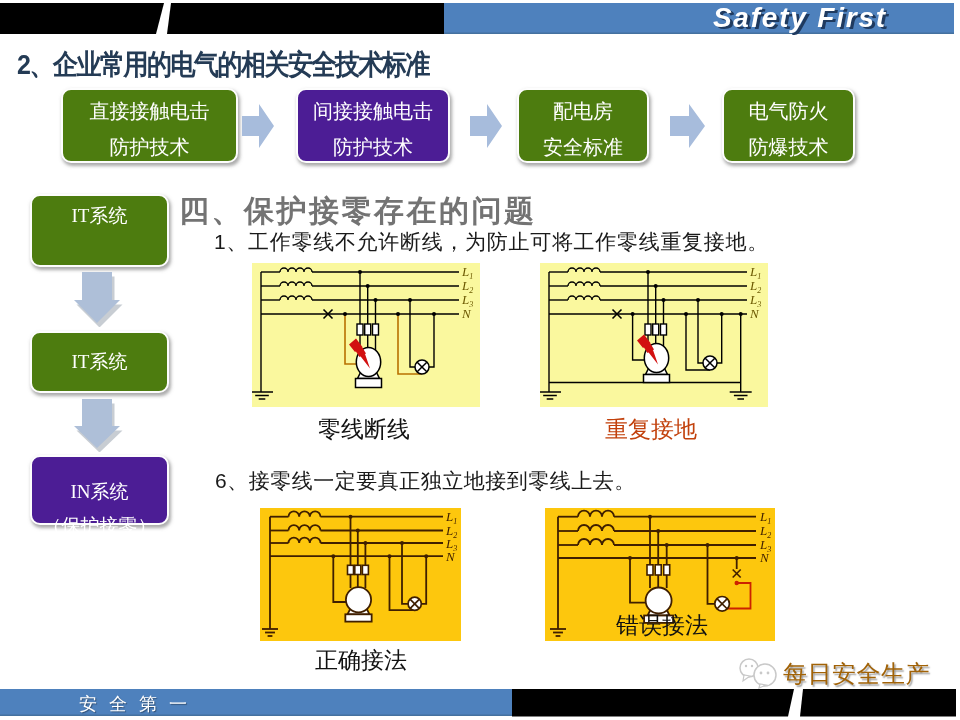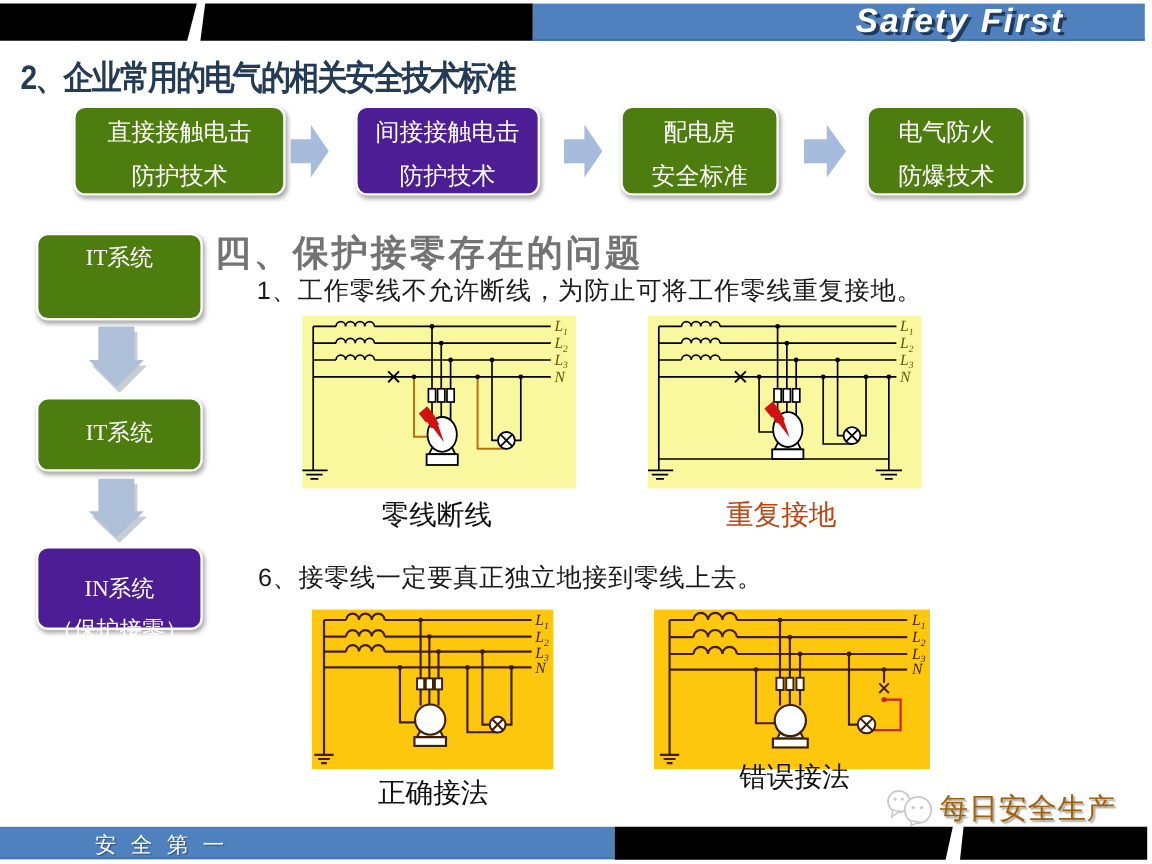--- a/index.html
+++ b/index.html
@@ -393,21 +393,21 @@
       <line x1="172.136" y1="100.764" x2="182.064" y2="90.836" stroke="#3f1f00" stroke-width="1.7"></line>
     </g>
 <g>
       <text x="215" y="13" font-family="Liberation Serif,serif" font-style="italic" font-size="13" fill="#3f1f00">L<tspan font-size="8" dy="3">1</tspan></text>
       <text x="215" y="27" font-family="Liberation Serif,serif" font-style="italic" font-size="13" fill="#3f1f00">L<tspan font-size="8" dy="3">2</tspan></text>
       <text x="215" y="41" font-family="Liberation Serif,serif" font-style="italic" font-size="13" fill="#3f1f00">L<tspan font-size="8" dy="3">3</tspan></text>
       <text x="215" y="54" font-family="Liberation Serif,serif" font-style="italic" font-size="13" fill="#3f1f00">N</text>
     </g>
   </svg>
 
-<div class="abs" style="left:562px;top:632px;width:200px;text-align:center;font-size:23px;color:#111;">错误接法</div>
+<div class="abs" style="left:562px;top:610px;width:200px;text-align:center;font-size:23px;color:#111;">错误接法</div>
 
 <svg class="abs" style="left:736px;top:657px" width="44" height="32" viewBox="0 0 44 32">
   <g stroke="#c9c9c9" stroke-width="1.5" fill="#fff">
     <circle cx="13" cy="11" r="9"></circle>
     <polygon points="8,18 7,24 14,19" stroke-width="1.2"></polygon>
     <circle cx="29" cy="18" r="11"></circle>
     <polygon points="24,27 23,31 30,28" stroke-width="1.2"></polygon>
   </g>
   <g fill="#c9c9c9">
     <circle cx="10" cy="9" r="1.2"></circle>

